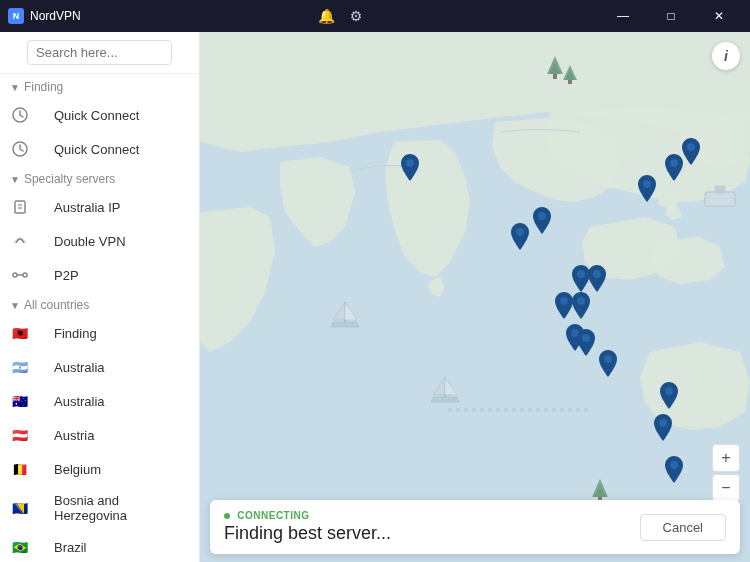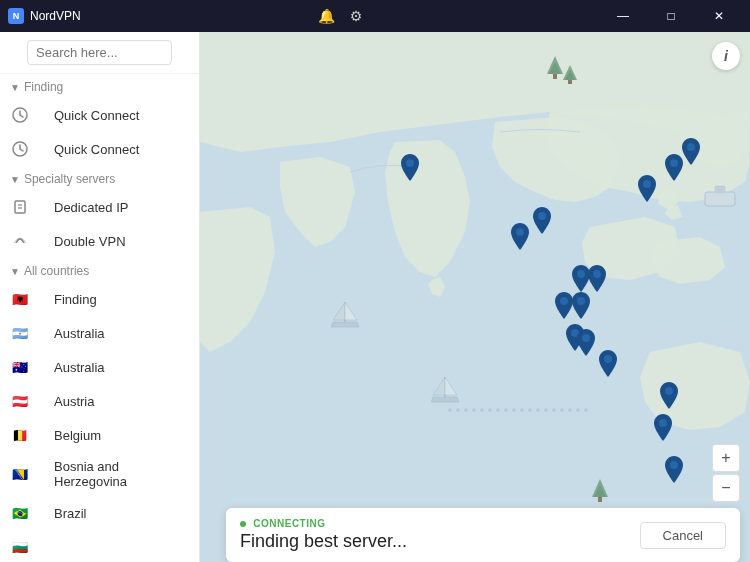--- a/index.html
+++ b/index.html
@@ -217,31 +217,30 @@
       align-items: center;
       justify-content: center;
       cursor: pointer;
       font-size: 16px;
       color: #555;
     }
 
     
     .connecting-bar {
       position: absolute;
-      bottom: 0;
+      bottom: 8px;
       left: 10px;
       right: 10px;
       background: #fff;
       border-radius: 6px;
       padding: 10px 14px;
       box-shadow: 0 2px 8px rgba(0,0,0,0.15);
       display: flex;
       align-items: center;
       justify-content: space-between;
-      margin-left: 16px;
     }
     .connecting-status {
       font-size: 10px;
       color: #4caf50;
       font-weight: 600;
       letter-spacing: 0.5px;
       margin-bottom: 2px;
     }
     .connecting-dot {
       display: inline-block;
@@ -327,33 +326,43 @@
     </div>
 
     <div class="sidebar-item">
       <div class="item-icon">
         <svg width="16" height="16" viewBox="0 0 16 16" fill="none">
           <rect x="3" y="2" width="10" height="12" rx="1" stroke="#888" stroke-width="1.5"></rect>
           <line x1="6" y1="6" x2="10" y2="6" stroke="#888" stroke-width="1.2"></line>
           <line x1="6" y1="9" x2="10" y2="9" stroke="#888" stroke-width="1.2"></line>
         </svg>
       </div>
-      <span>Dedicated IP</span>
+      <span>Australia IP</span>
     </div>
 
     <div class="sidebar-item">
       <div class="item-icon">
         <svg width="16" height="16" viewBox="0 0 16 16" fill="none">
           <path d="M4 10 Q8 2 12 10" stroke="#888" stroke-width="1.5" fill="none"></path>
           <path d="M2 10 Q8 0 14 10" stroke="#888" stroke-width="1" fill="none" opacity="0.5"></path>
         </svg>
       </div>
       <span>Double VPN</span>
     </div>
 
+    <div class="sidebar-item">
+      <div class="item-icon">
+        <svg width="16" height="16" viewBox="0 0 16 16" fill="none">
+          <circle cx="3" cy="8" r="2" stroke="#888" stroke-width="1.5"></circle>
+          <circle cx="13" cy="8" r="2" stroke="#888" stroke-width="1.5"></circle>
+          <line x1="5" y1="8" x2="11" y2="8" stroke="#888" stroke-width="1.5"></line>
+        </svg>
+      </div>
+      <span>P2P</span>
+    </div>
 
     <div class="section-header">
       <span class="chevron">▼</span>
       <span>All countries</span>
     </div>
 
     <div id="country-list">
         <div class="sidebar-item">
       <span class="flag">🇦🇱</span>
       <span>Finding</span>

